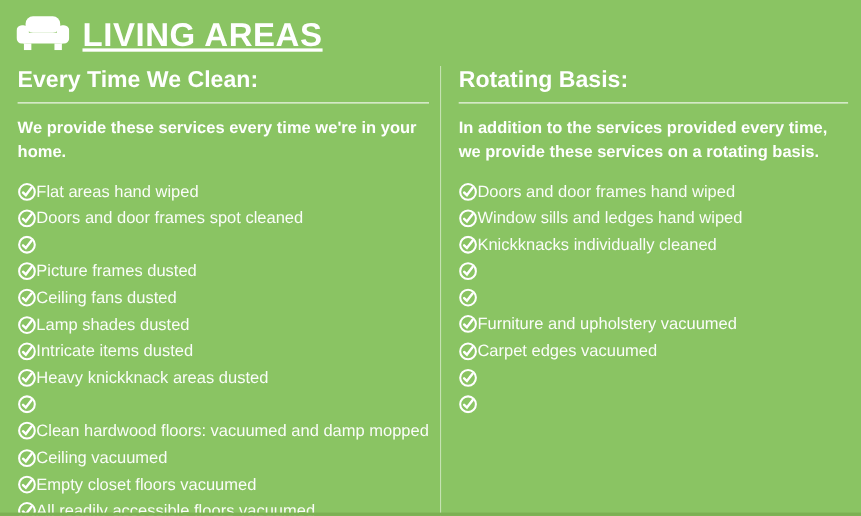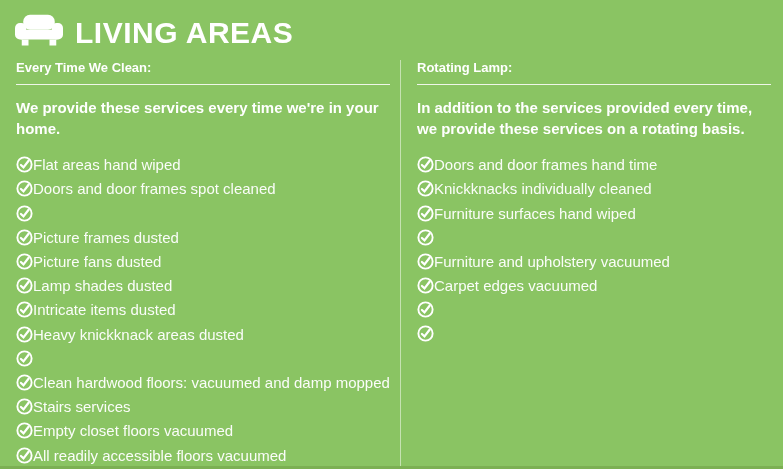--- a/index.html
+++ b/index.html
@@ -16,20 +16,21 @@
     color: #ffffff;
     overflow: hidden;
   }
   
   .header {
     display: flex;
     align-items: center;
     gap: 12px;
     padding: 11px 16px 0 15px;
     height: 52px;
+    text-decoration: underline;
   }
   .couch { display: inline-flex; width: 48px; height: 38px; }
   .couch svg { width: 100%; height: 100%; }
   .page-title {
     font-size: 30px;
     font-weight: 700;
     letter-spacing: 0.5px;
     line-height: 1;
     padding-top: 2px;
   }
@@ -44,21 +45,21 @@
     padding: 0 10px 6px 16px;
   }
   .col-left { width: 400px; }
   .col-right {
     flex: 1;
     border-left: 1px solid var(--divider, rgba(255,255,255,0.5));
     padding-left: 16px;
     padding-right: 12px;
   }
   .col-heading {
-    font-size: 13px;
+    font-size: 21px;
     font-weight: 700;
     line-height: 1.2;
     padding-bottom: 8px;
     border-bottom: 1px solid rgba(255,255,255,0.85);
     margin-bottom: 12px;
   }
   .col-intro {
     font-size: 15px;
     font-weight: 700;
     line-height: 1.45;
@@ -152,21 +153,21 @@
     <span class="label">Picture frames dusted</span>
   </li>
 
   <li class="service">
     <span class="check">
       <svg viewBox="0 0 20 20" xmlns="http://www.w3.org/2000/svg" aria-hidden="true">
         <circle cx="10" cy="10" r="8.4" fill="none" stroke="#ffffff" stroke-width="2.2"></circle>
         <path d="M5.8 10.6 L8.8 13.4 L14.8 5.6" fill="none" stroke="#ffffff" stroke-width="2.6" stroke-linecap="round" stroke-linejoin="miter"></path>
       </svg>
     </span>
-    <span class="label">Picture fans dusted</span>
+    <span class="label">Ceiling fans dusted</span>
   </li>
 
   <li class="service">
     <span class="check">
       <svg viewBox="0 0 20 20" xmlns="http://www.w3.org/2000/svg" aria-hidden="true">
         <circle cx="10" cy="10" r="8.4" fill="none" stroke="#ffffff" stroke-width="2.2"></circle>
         <path d="M5.8 10.6 L8.8 13.4 L14.8 5.6" fill="none" stroke="#ffffff" stroke-width="2.6" stroke-linecap="round" stroke-linejoin="miter"></path>
       </svg>
     </span>
     <span class="label">Lamp shades dusted</span>
@@ -211,21 +212,21 @@
     <span class="label">Clean hardwood floors: vacuumed and damp mopped</span>
   </li>
 
   <li class="service">
     <span class="check">
       <svg viewBox="0 0 20 20" xmlns="http://www.w3.org/2000/svg" aria-hidden="true">
         <circle cx="10" cy="10" r="8.4" fill="none" stroke="#ffffff" stroke-width="2.2"></circle>
         <path d="M5.8 10.6 L8.8 13.4 L14.8 5.6" fill="none" stroke="#ffffff" stroke-width="2.6" stroke-linecap="round" stroke-linejoin="miter"></path>
       </svg>
     </span>
-    <span class="label">Stairs services</span>
+    <span class="label">Ceiling vacuumed</span>
   </li>
 
   <li class="service">
     <span class="check">
       <svg viewBox="0 0 20 20" xmlns="http://www.w3.org/2000/svg" aria-hidden="true">
         <circle cx="10" cy="10" r="8.4" fill="none" stroke="#ffffff" stroke-width="2.2"></circle>
         <path d="M5.8 10.6 L8.8 13.4 L14.8 5.6" fill="none" stroke="#ffffff" stroke-width="2.6" stroke-linecap="round" stroke-linejoin="miter"></path>
       </svg>
     </span>
     <span class="label">Empty closet floors vacuumed</span>
@@ -237,52 +238,60 @@
         <circle cx="10" cy="10" r="8.4" fill="none" stroke="#ffffff" stroke-width="2.2"></circle>
         <path d="M5.8 10.6 L8.8 13.4 L14.8 5.6" fill="none" stroke="#ffffff" stroke-width="2.6" stroke-linecap="round" stroke-linejoin="miter"></path>
       </svg>
     </span>
     <span class="label">All readily accessible floors vacuumed</span>
   </li>
 </ul>
     </section>
 
     <section class="col col-right">
-      <h2 class="col-heading">Rotating Lamp:</h2>
+      <h2 class="col-heading">Rotating Basis:</h2>
       <p class="col-intro">In addition to the services provided every time, we provide these services on a rotating basis.</p>
       <ul class="services">
   <li class="service">
     <span class="check">
       <svg viewBox="0 0 20 20" xmlns="http://www.w3.org/2000/svg" aria-hidden="true">
         <circle cx="10" cy="10" r="8.4" fill="none" stroke="#ffffff" stroke-width="2.2"></circle>
         <path d="M5.8 10.6 L8.8 13.4 L14.8 5.6" fill="none" stroke="#ffffff" stroke-width="2.6" stroke-linecap="round" stroke-linejoin="miter"></path>
       </svg>
     </span>
-    <span class="label">Doors and door frames hand time</span>
-  </li>
-
+    <span class="label">Doors and door frames hand wiped</span>
+  </li>
+
+  <li class="service">
+    <span class="check">
+      <svg viewBox="0 0 20 20" xmlns="http://www.w3.org/2000/svg" aria-hidden="true">
+        <circle cx="10" cy="10" r="8.4" fill="none" stroke="#ffffff" stroke-width="2.2"></circle>
+        <path d="M5.8 10.6 L8.8 13.4 L14.8 5.6" fill="none" stroke="#ffffff" stroke-width="2.6" stroke-linecap="round" stroke-linejoin="miter"></path>
+      </svg>
+    </span>
+    <span class="label">Window sills and ledges hand wiped</span>
+  </li>
 
   <li class="service">
     <span class="check">
       <svg viewBox="0 0 20 20" xmlns="http://www.w3.org/2000/svg" aria-hidden="true">
         <circle cx="10" cy="10" r="8.4" fill="none" stroke="#ffffff" stroke-width="2.2"></circle>
         <path d="M5.8 10.6 L8.8 13.4 L14.8 5.6" fill="none" stroke="#ffffff" stroke-width="2.6" stroke-linecap="round" stroke-linejoin="miter"></path>
       </svg>
     </span>
     <span class="label">Knickknacks individually cleaned</span>
   </li>
 
   <li class="service">
     <span class="check">
       <svg viewBox="0 0 20 20" xmlns="http://www.w3.org/2000/svg" aria-hidden="true">
         <circle cx="10" cy="10" r="8.4" fill="none" stroke="#ffffff" stroke-width="2.2"></circle>
         <path d="M5.8 10.6 L8.8 13.4 L14.8 5.6" fill="none" stroke="#ffffff" stroke-width="2.6" stroke-linecap="round" stroke-linejoin="miter"></path>
       </svg>
     </span>
-    <span class="label">Furniture surfaces hand wiped</span>
   </li>
 
   <li class="service">
     <span class="check">
       <svg viewBox="0 0 20 20" xmlns="http://www.w3.org/2000/svg" aria-hidden="true">
         <circle cx="10" cy="10" r="8.4" fill="none" stroke="#ffffff" stroke-width="2.2"></circle>
         <path d="M5.8 10.6 L8.8 13.4 L14.8 5.6" fill="none" stroke="#ffffff" stroke-width="2.6" stroke-linecap="round" stroke-linejoin="miter"></path>
       </svg>
     </span>
   </li>

